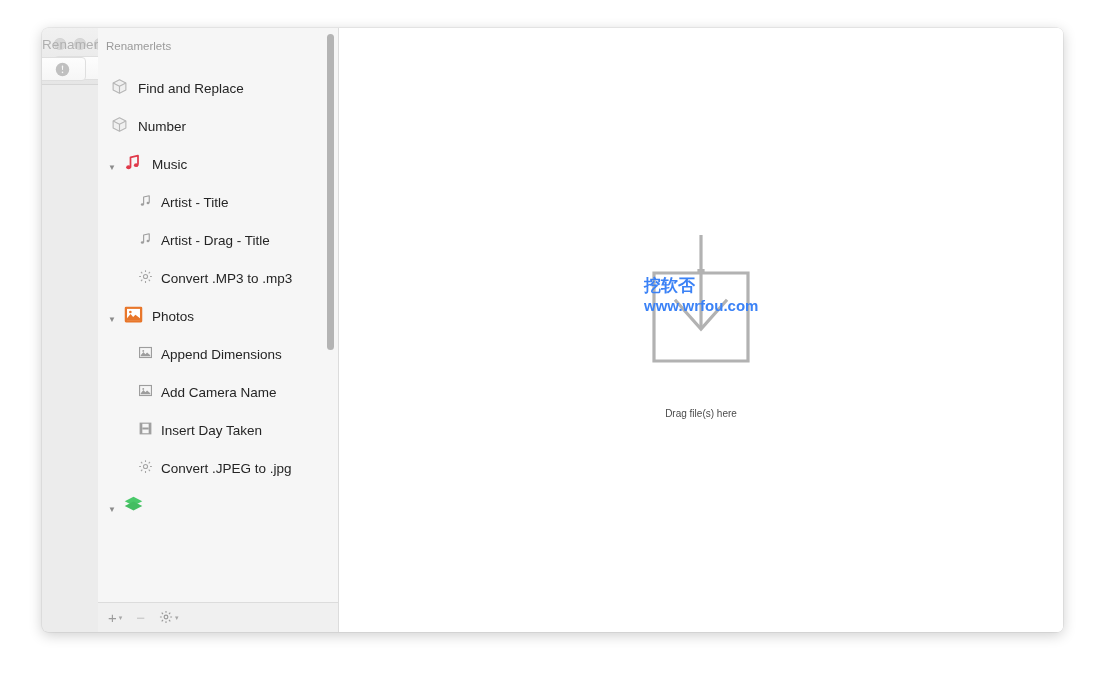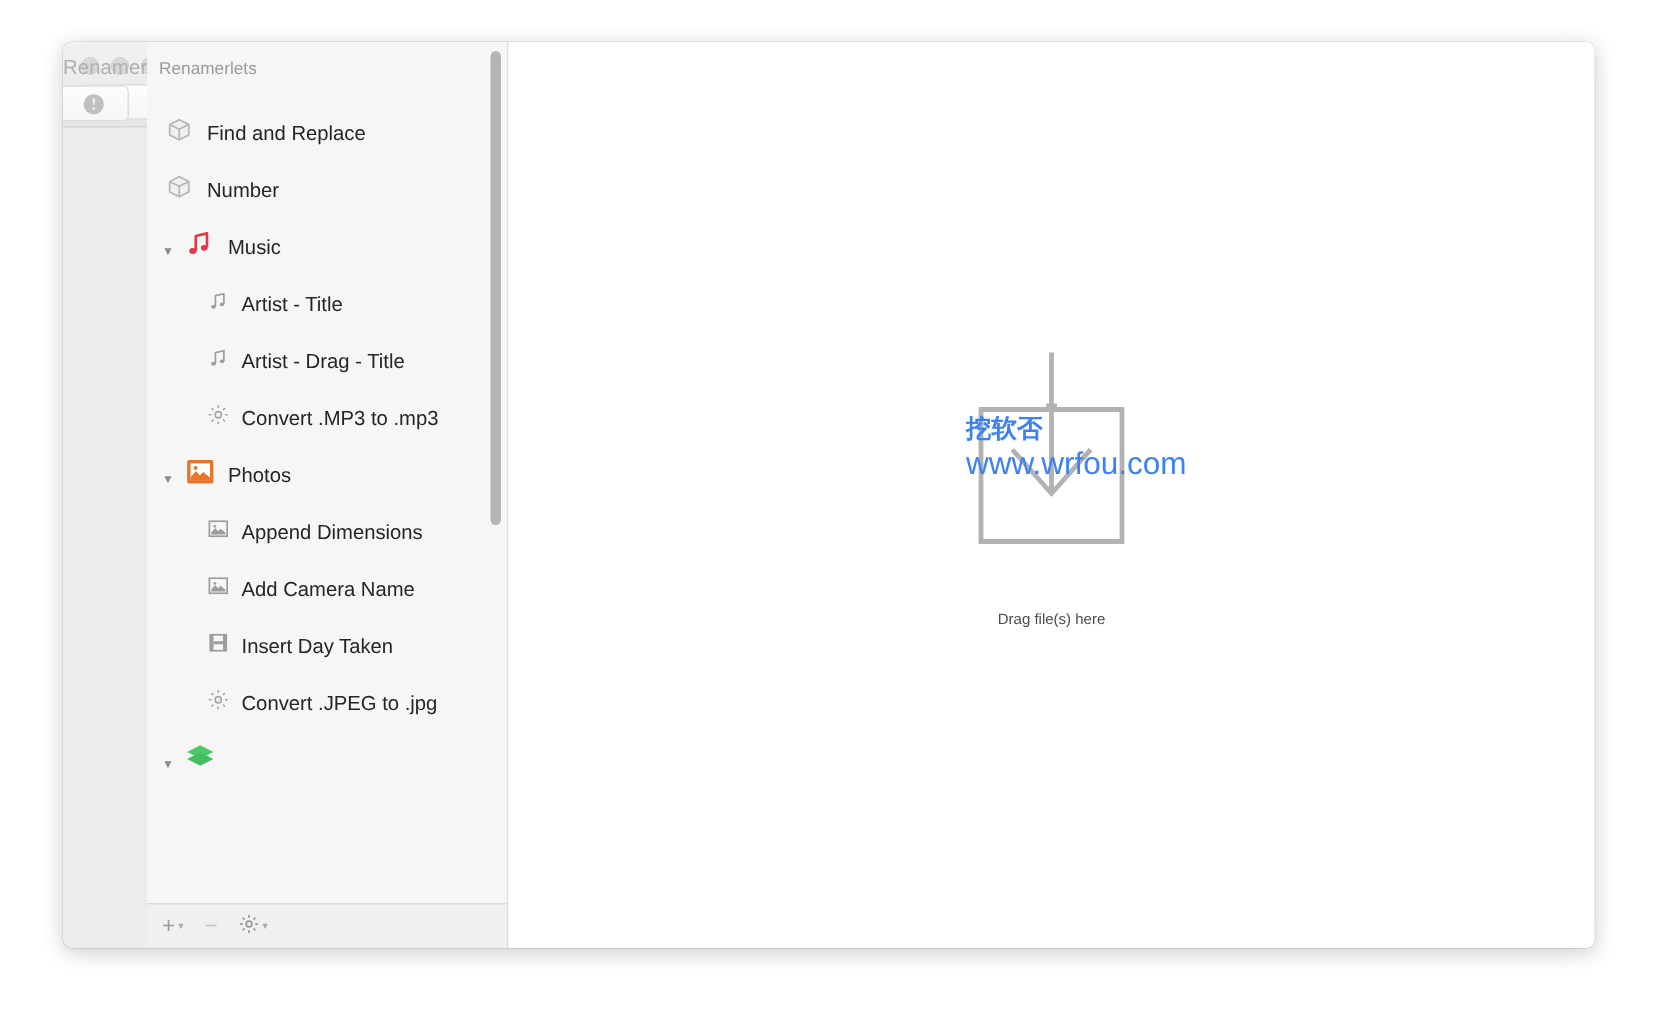--- a/index.html
+++ b/index.html
@@ -227,21 +227,21 @@
   .watermark {
     position: absolute;
     left: 8px;
     top: 22px;
     text-align: left;
     color: #3b82f6;
     pointer-events: none;
     margin-top: 20px;
   }
   .wm-cn { font-family: "Liberation Serif", serif; font-size: 17px; line-height: 1.25; font-weight: 600; }
-  .wm-url { font-size: 21px; line-height: 1.35; }
+  .wm-url { font-size: 15px; line-height: 1.35; font-weight: bold; }
 </style>
 </head>
 <body>
 
 <div id="window">
 
   <div class="titlebar">
 
     <div class="traffic">
       <div class="light"></div>

